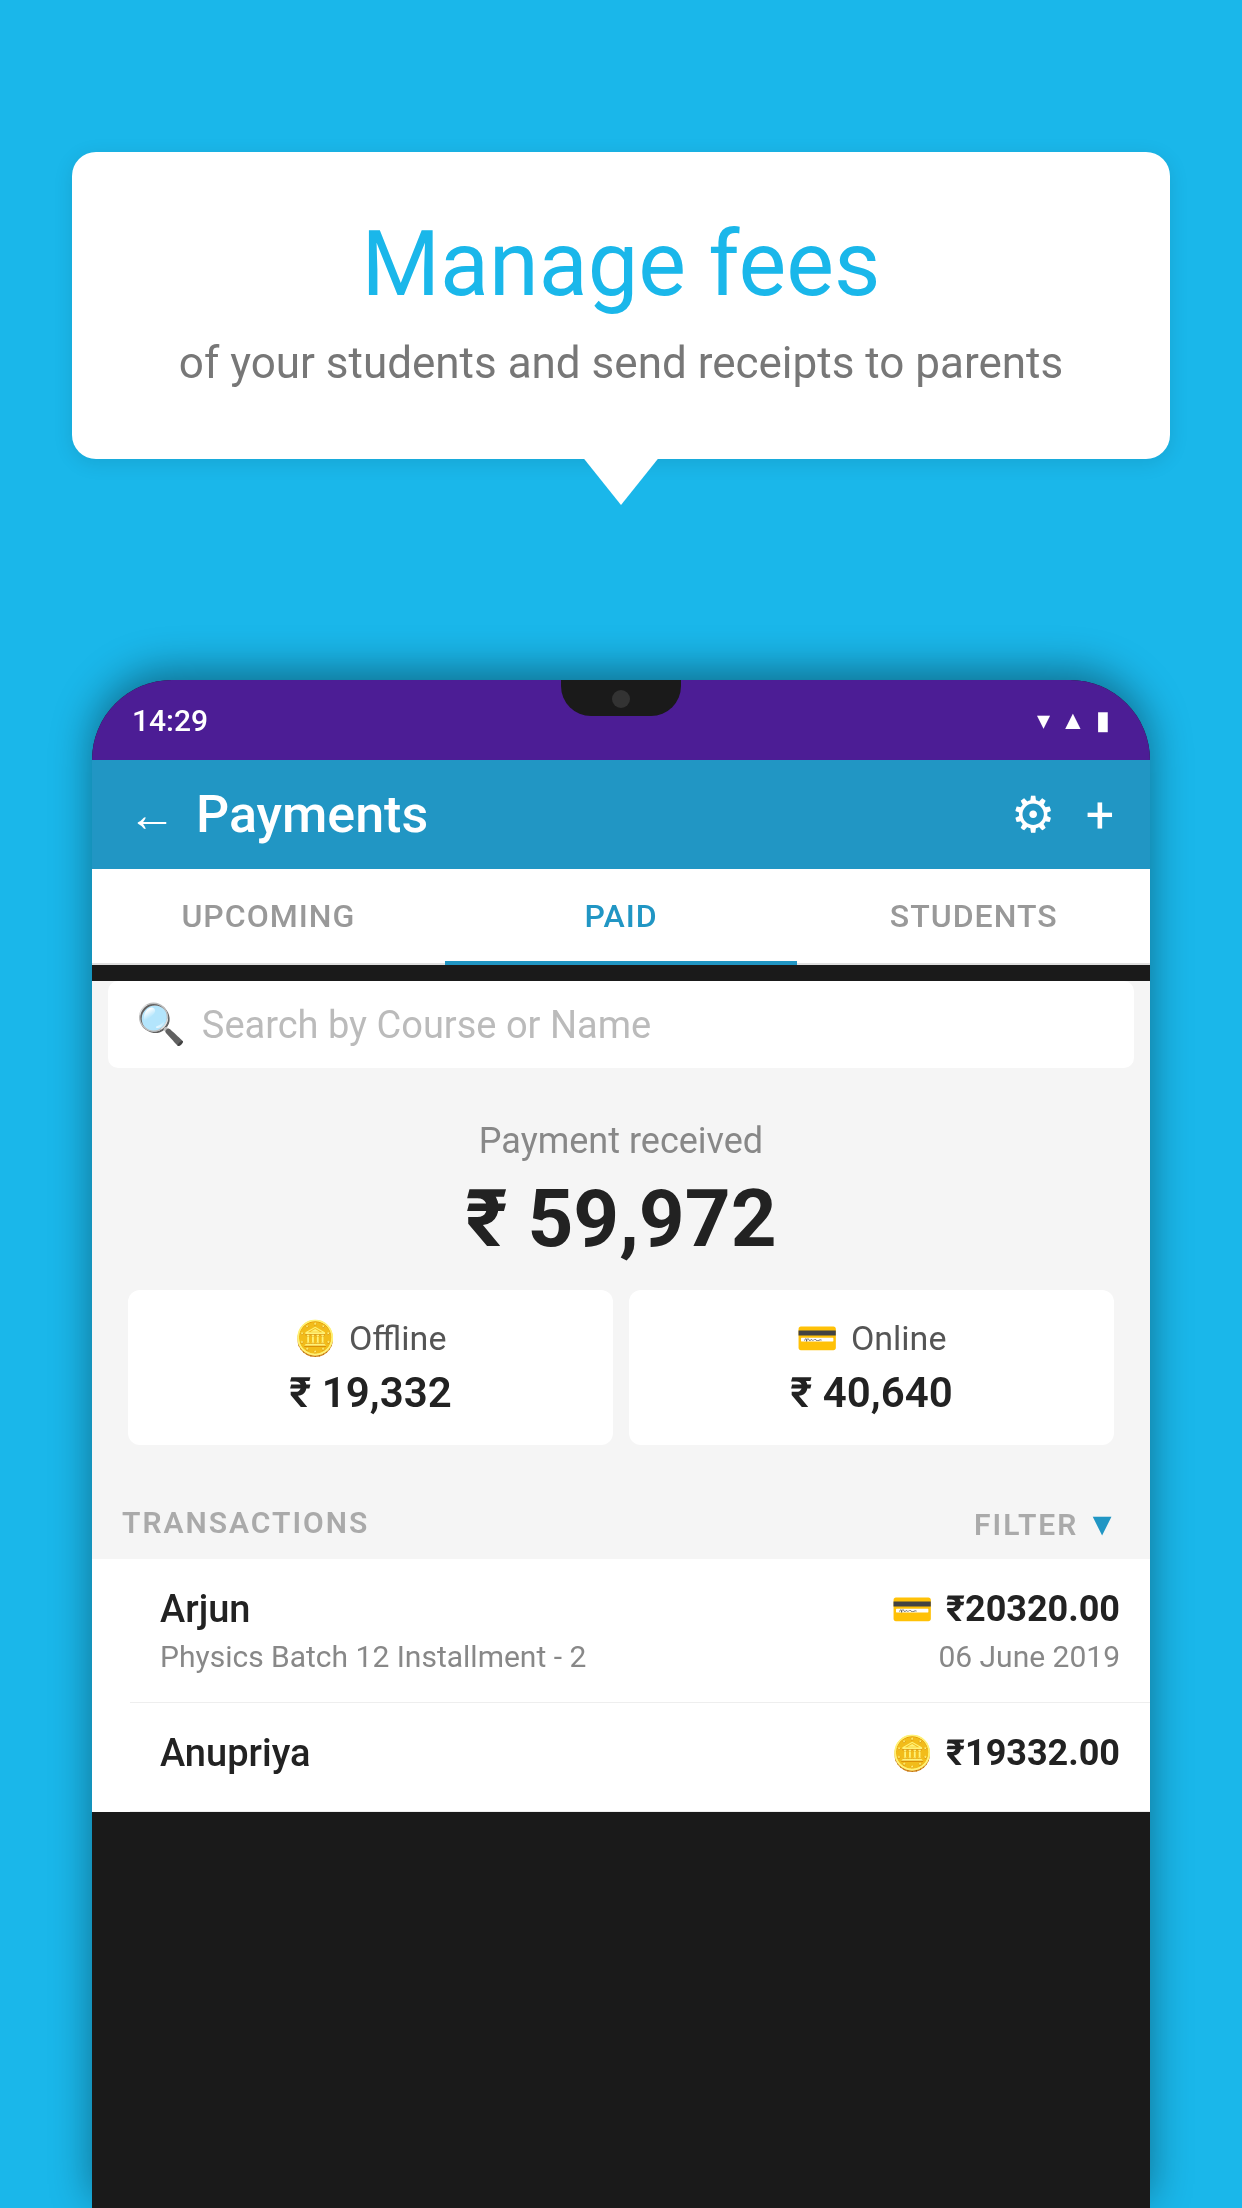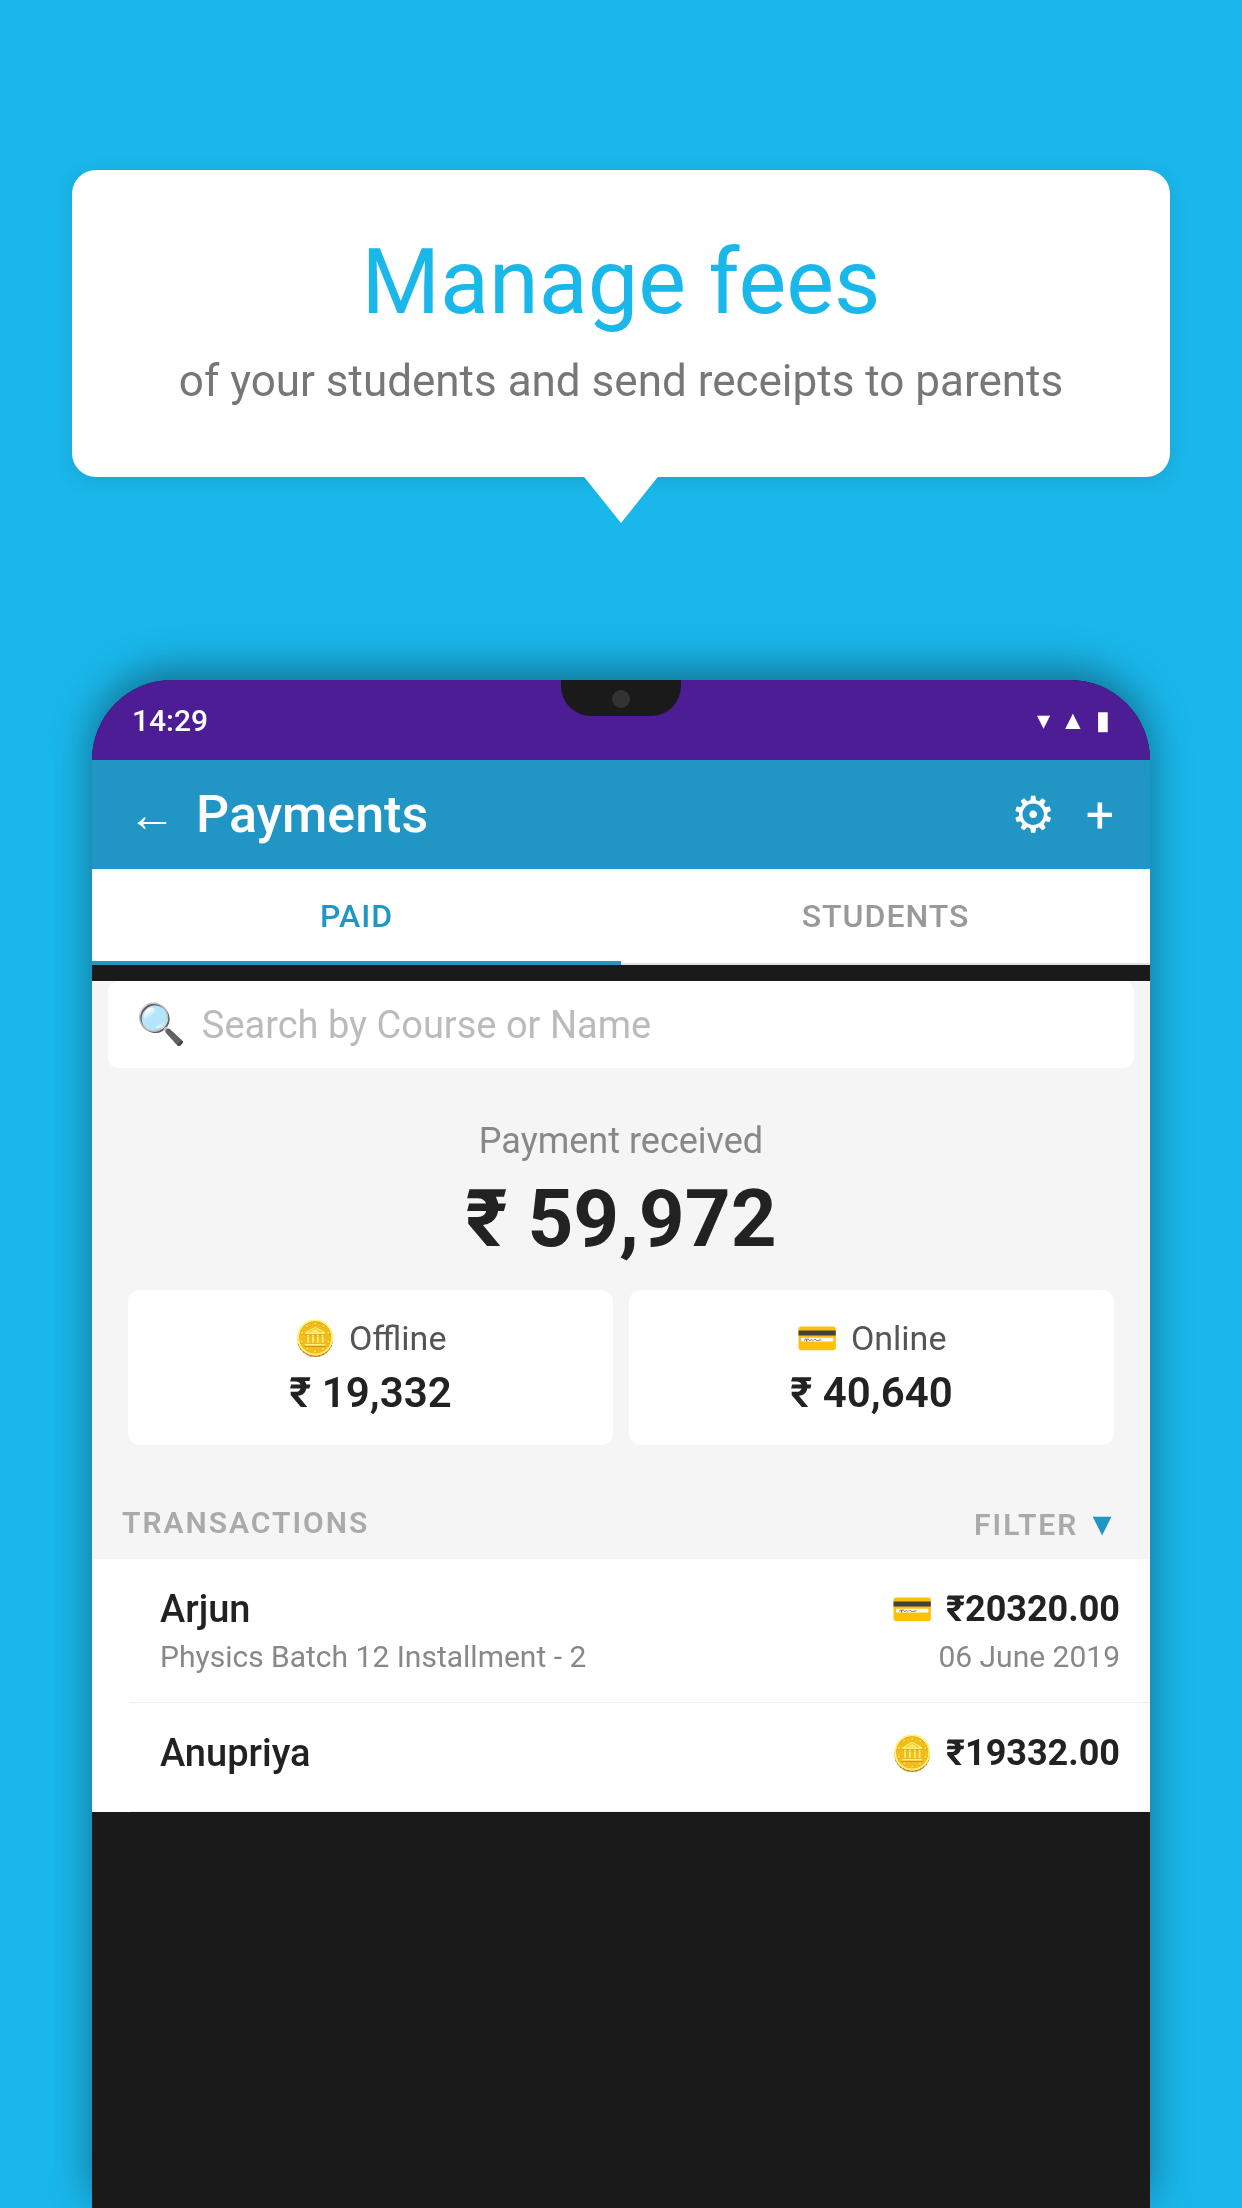--- a/index.html
+++ b/index.html
@@ -10,21 +10,21 @@
       height: 2208px;
       background-color: #1ab7ea;
       font-family: 'Roboto', Arial, sans-serif;
       overflow: hidden;
       position: relative;
     }
 
     
     .speech-bubble {
       position: absolute;
-      top: 170px;
+      top: 152px;
       left: 72px;
       right: 72px;
       background: white;
       border-radius: 24px;
       padding: 60px 50px 70px;
       text-align: center;
       box-shadow: 0 4px 20px rgba(0,0,0,0.1);
     }
 
     .speech-bubble::after {
@@ -387,20 +387,21 @@
       <span class="back-arrow">←</span>
       <span class="header-title">Payments</span>
     </div>
     <div class="header-right">
       <span class="header-icon">⚙</span>
       <span class="header-icon">+</span>
     </div>
   </div>
 
   <div class="tabs">
+    <div class="tab">UPCOMING</div>
     <div class="tab active">PAID</div>
     <div class="tab">STUDENTS</div>
   </div>
 
   <div class="screen-content">
 
     <div class="search-bar">
       <span class="search-icon">🔍</span>
       <span class="search-placeholder">Search by Course or Name</span>
     </div>

